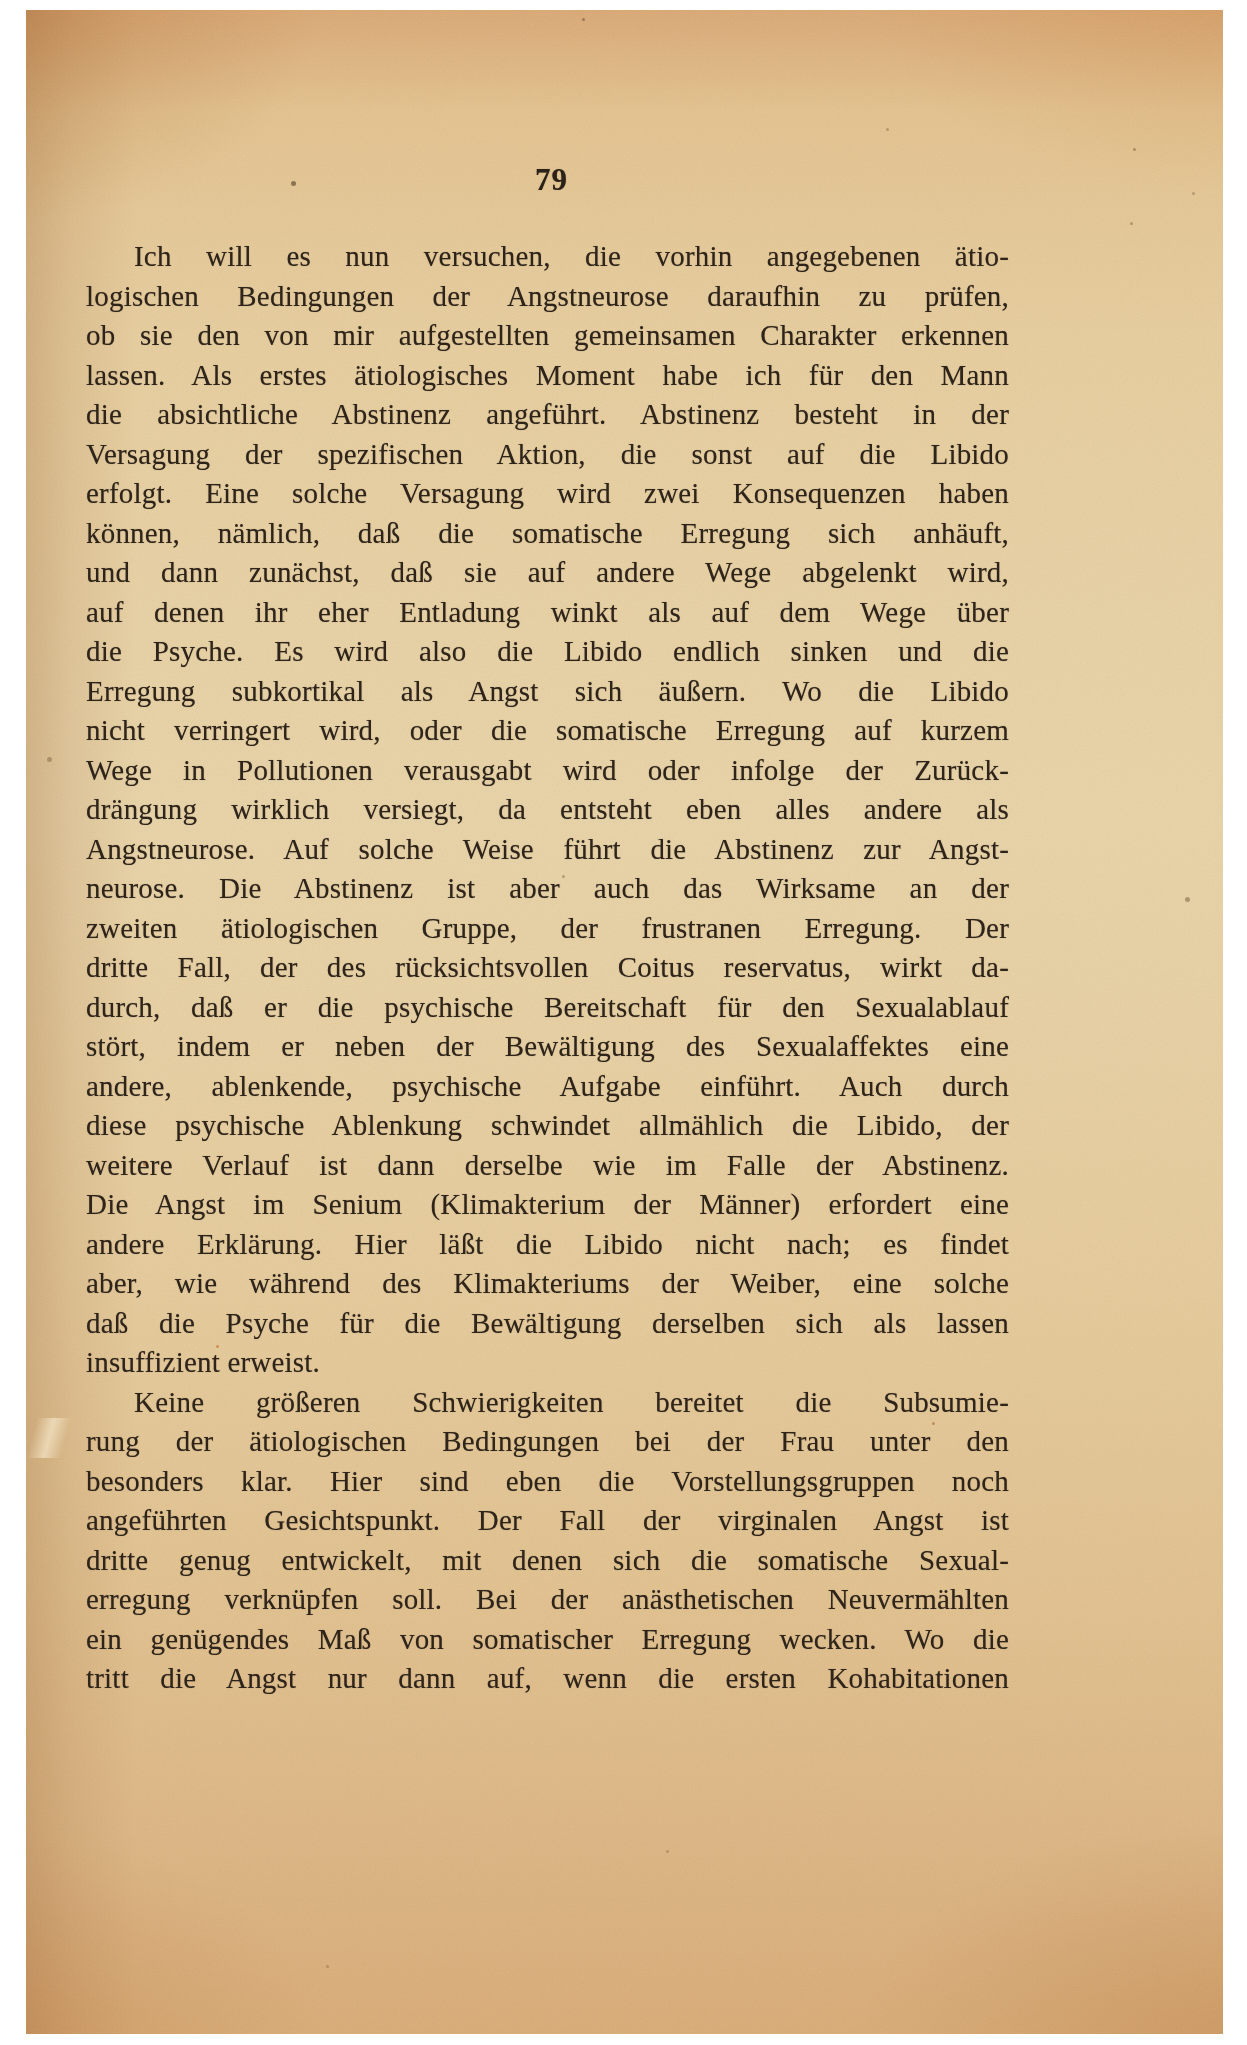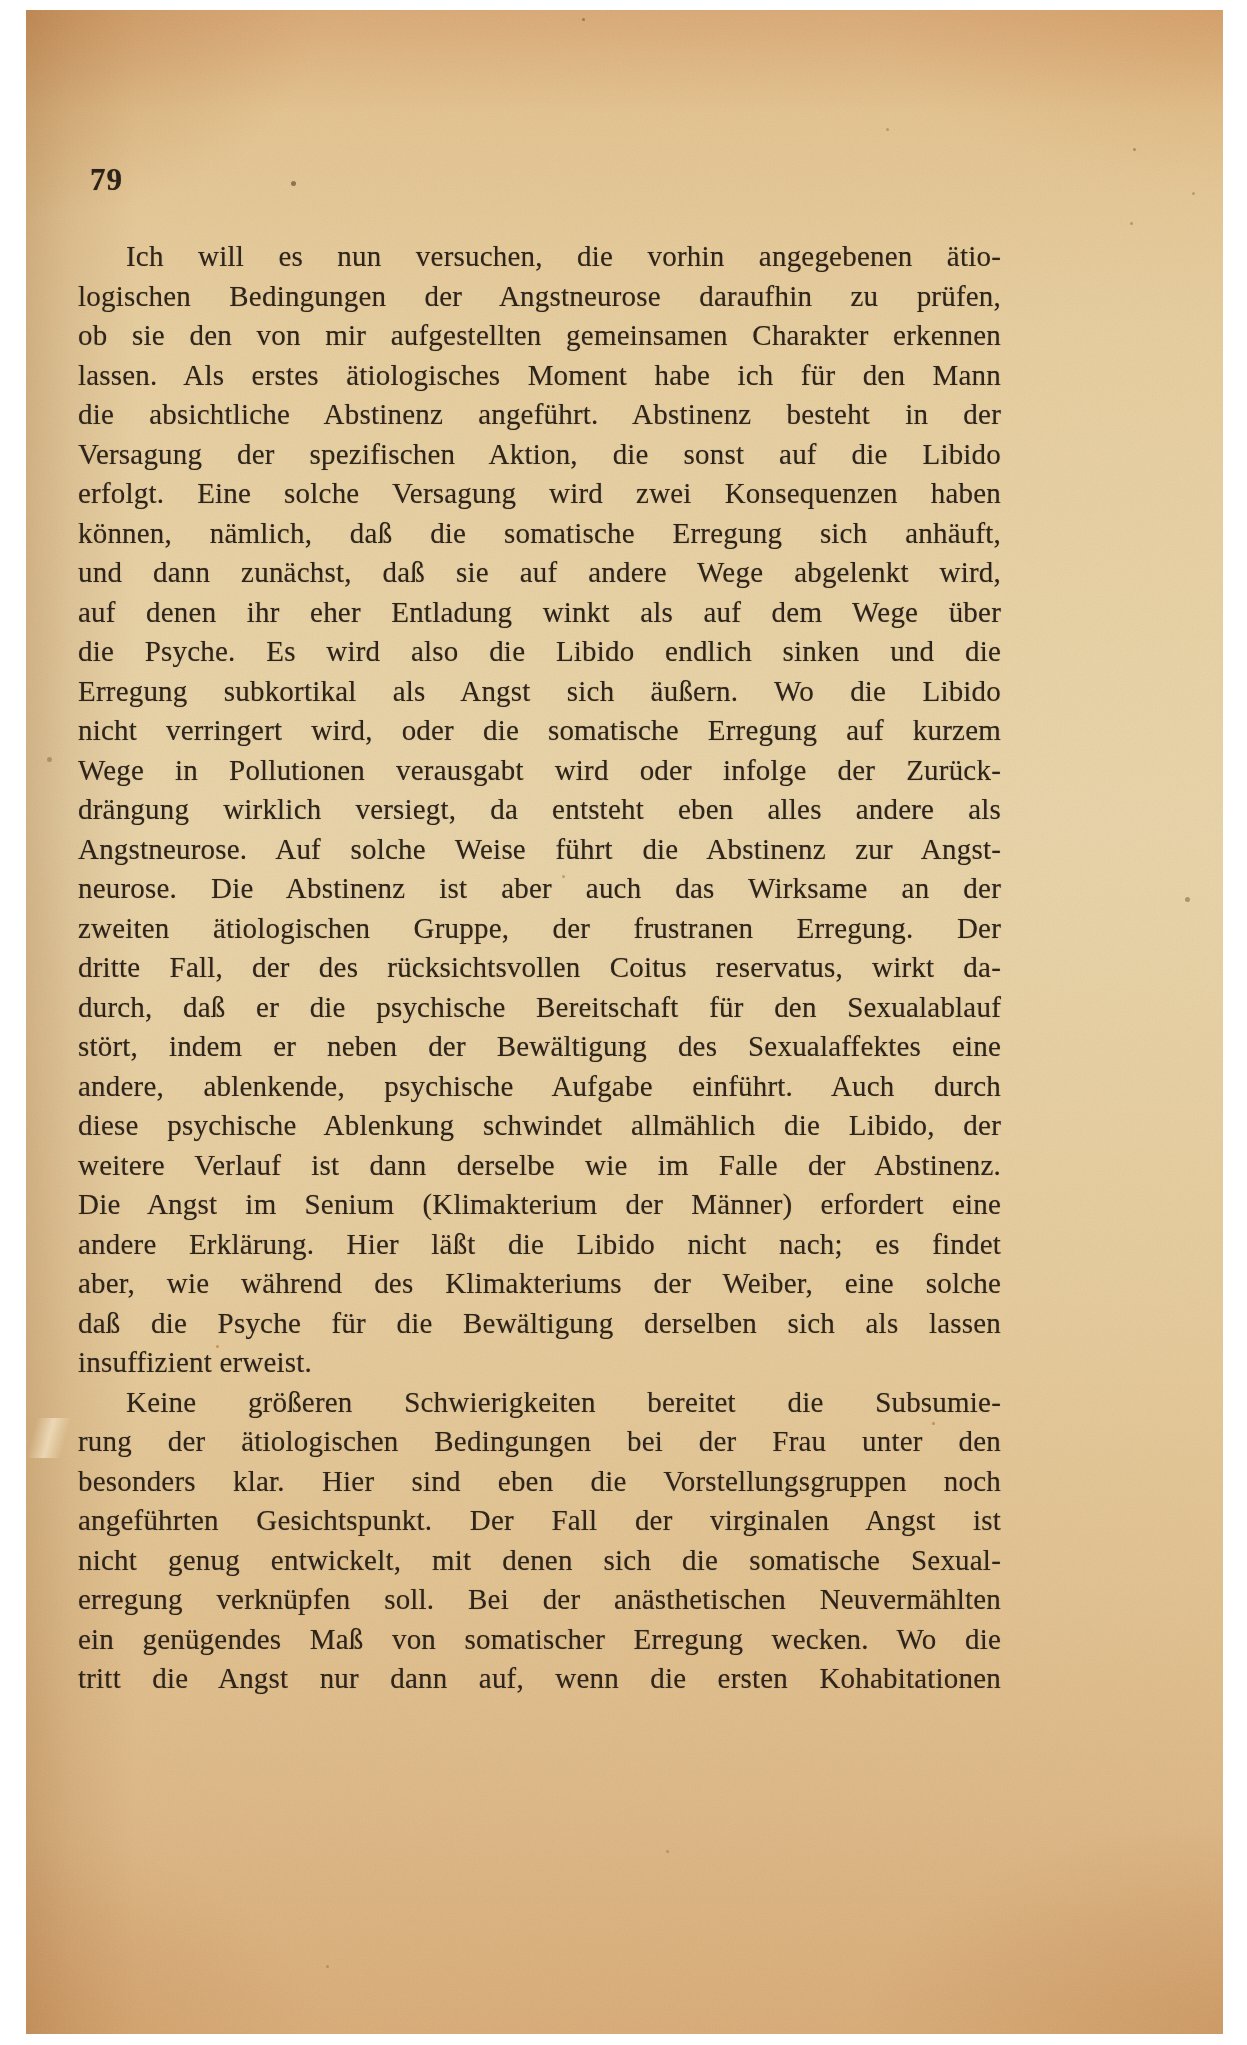--- a/index.html
+++ b/index.html
@@ -70,31 +70,31 @@
     height: 40px;
     background: linear-gradient(105deg, rgba(0,0,0,0) 20%, rgba(255, 246, 222, 0.55) 50%, rgba(0,0,0,0) 80%);
     pointer-events: none;
   }
   
   .page-number {
     position: absolute;
     left: 64px;
     top: 152px;
     width: 923px;
-    text-align: left;
+    text-align: center;
     padding-right: 2px;
     font-size: 31px;
     font-weight: 700;
     color: #2c2218;
     letter-spacing: 1px;
     text-shadow: 0 0 1px rgba(44, 34, 24, 0.45);
   }
   .text-block {
     position: absolute;
-    left: 52px;
+    left: 60px;
     top: 227px;
     width: 923px;
     font-size: 29px;
     line-height: 39.5px;
     color: #2e241a;
     text-shadow: 0 0 1px rgba(46, 36, 26, 0.40);
     letter-spacing: 0.2px;
   }
   .text-block .line {
     text-align: justify;
@@ -159,19 +159,19 @@
         <div class="line">weitere Verlauf ist dann derselbe wie im Falle der Abstinenz.</div>
         <div class="line">Die Angst im Senium (Klimakterium der Männer) erfordert eine</div>
         <div class="line">andere Erklärung. Hier läßt die Libido nicht nach; es findet</div>
         <div class="line">aber, wie während des Klimakteriums der Weiber, eine solche</div>
         <div class="line">daß die Psyche für die Bewältigung derselben sich als lassen</div>
         <div class="line no-just">insuffizient erweist.</div>
         <div class="line indent">Keine größeren Schwierigkeiten bereitet die Subsumie-</div>
         <div class="line">rung der ätiologischen Bedingungen bei der Frau unter den</div>
         <div class="line">besonders klar. Hier sind eben die Vorstellungsgruppen noch</div>
         <div class="line">angeführten Gesichtspunkt. Der Fall der virginalen Angst ist</div>
-        <div class="line">nicht genug entwickelt, mit denen sich die somatische Sexual-</div>
+        <div class="line">dritte genug entwickelt, mit denen sich die somatische Sexual-</div>
         <div class="line">erregung verknüpfen soll. Bei der anästhetischen Neuvermählten</div>
         <div class="line">ein genügendes Maß von somatischer Erregung wecken. Wo die</div>
         <div class="line">tritt die Angst nur dann auf, wenn die ersten Kohabitationen</div>
       </div>
   </div>
 </div>
 
 </body></html>

